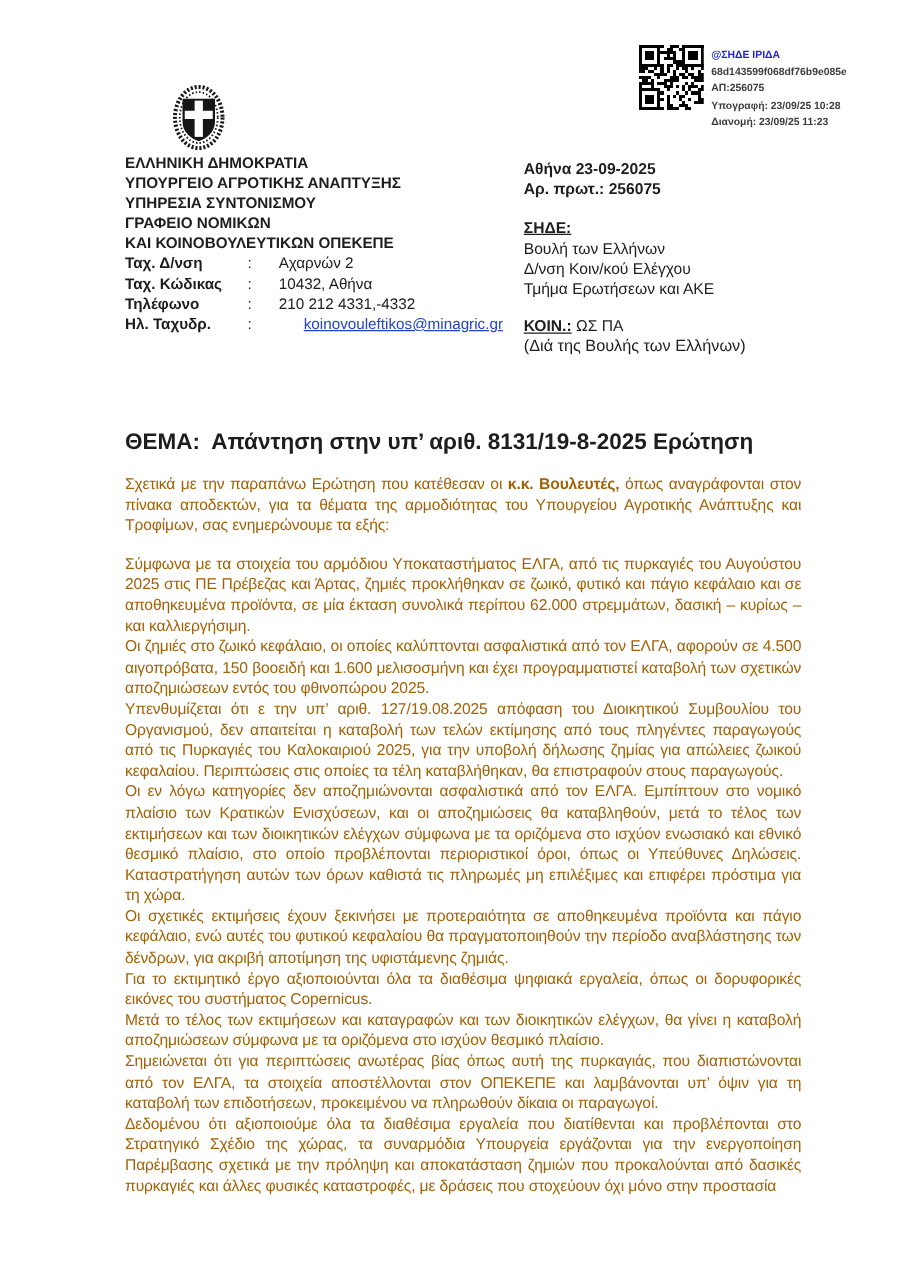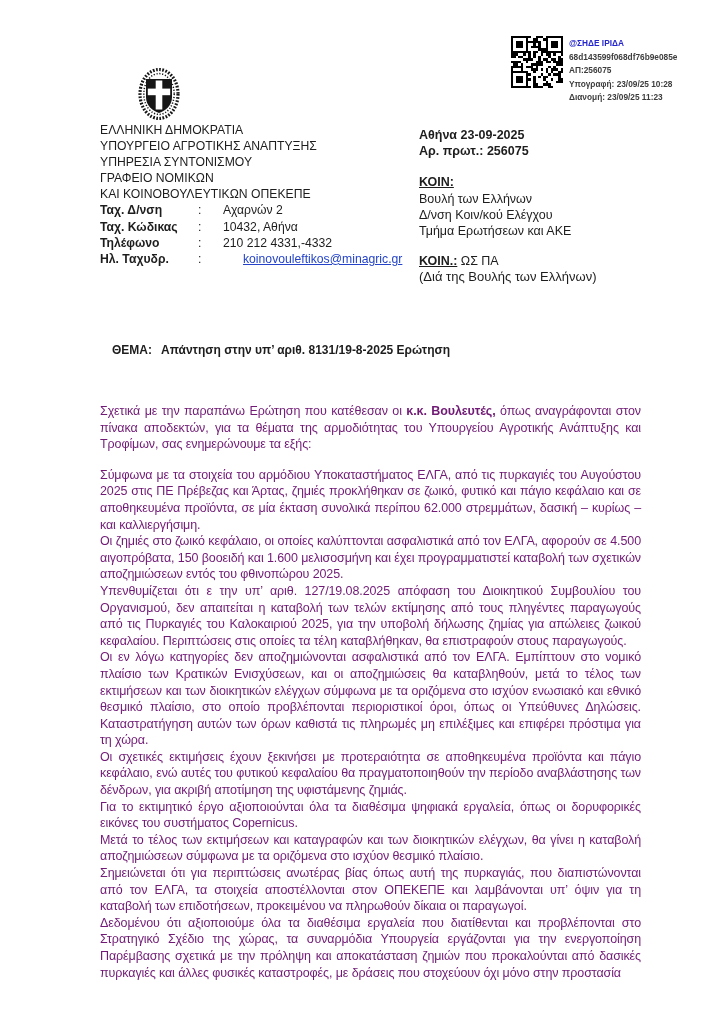--- a/index.html
+++ b/index.html
@@ -24,45 +24,45 @@
   .stamp{position:absolute;left:511px;top:36px;display:flex;gap:6px;}
   .qr{width:52px;height:52px;flex:0 0 auto;}
   .stamp-text{font-size:8.3px;font-weight:bold;color:var(--stamp-gray);line-height:13.6px;padding-top:1px;white-space:nowrap;}
   .stamp-title{color:var(--stamp-blue);}
 
   
   .emblem{position:absolute;left:137px;top:66px;}
 
   
   .org{position:absolute;left:100px;top:122px;font-size:12.2px;line-height:16.1px;}
-  .org-line{font-weight:normal;white-space:nowrap;}
+  .org-line{font-weight:bold;white-space:nowrap;}
   .contact{display:grid;grid-template-columns:87px 10px auto;column-gap:11px;}
   .contact .lbl{font-weight:bold;white-space:nowrap;}
   .contact .sep{text-align:left;}
   .contact .val{white-space:nowrap;padding-left:4px;}
   .email-link{color:var(--link-blue);text-decoration:underline;cursor:pointer;padding-left:20px;}
 
   
   .meta{position:absolute;left:419px;top:127px;font-size:12.5px;line-height:16.2px;}
   .meta .bold{font-weight:bold;}
   .gap15{height:15px;}
   .gap14{height:14px;}
   .u-bold{font-weight:bold;text-decoration:underline;}
   .cc-note{font-size:13px;line-height:15px;}
   .meta div{white-space:nowrap;}
 
   
-  .subject{position:absolute;left:112px;top:343px;width:548px;font-size:12px;font-weight:bold;}
+  .subject{position:absolute;left:100px;top:343px;width:548px;font-size:18px;font-weight:bold;}
   .subject-label{margin-right:9px;}
 
   
   .body-text{
     position:absolute;left:100px;top:379px;width:541px;
     font-size:12.5px;line-height:16.6px;letter-spacing:-0.1px;
-    text-align:justify;color:#701a75;margin-top:24px;
+    text-align:justify;color:#a16207;
   }
   .body-text p{margin:0;}
   .body-text p.after-gap{margin-top:14px;}
 </style>
 </head>
 <body>
 
 <div class="page">
 
   <div class="stamp">
@@ -265,21 +265,21 @@
       <span class="lbl">Ηλ. Ταχυδρ.</span>
       <span class="sep">:</span>
       <span class="val"><a class="email-link">koinovouleftikos@minagric.gr</a></span>
     </div>
   </div>
 
   <div class="meta">
     <div class="bold">Αθήνα 23-09-2025</div>
     <div class="bold">Αρ. πρωτ.: 256075</div>
     <div class="gap15"></div>
-    <div><span class="u-bold">ΚΟΙΝ:</span></div>
+    <div><span class="u-bold">ΣΗΔΕ:</span></div>
     <div>Βουλή των Ελλήνων</div>
     <div>Δ/νση Κοιν/κού Ελέγχου</div>
     <div>Τμήμα Ερωτήσεων και ΑΚΕ</div>
     <div class="gap14"></div>
     <div>
       <span class="u-bold">ΚΟΙΝ.:</span>
       <span>ΩΣ ΠΑ</span>
     </div>
     <div class="cc-note">(Διά της Βουλής των Ελλήνων)</div>
   </div>

